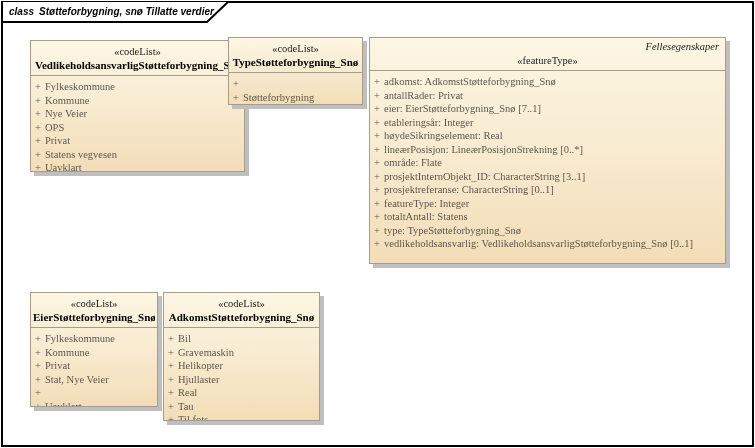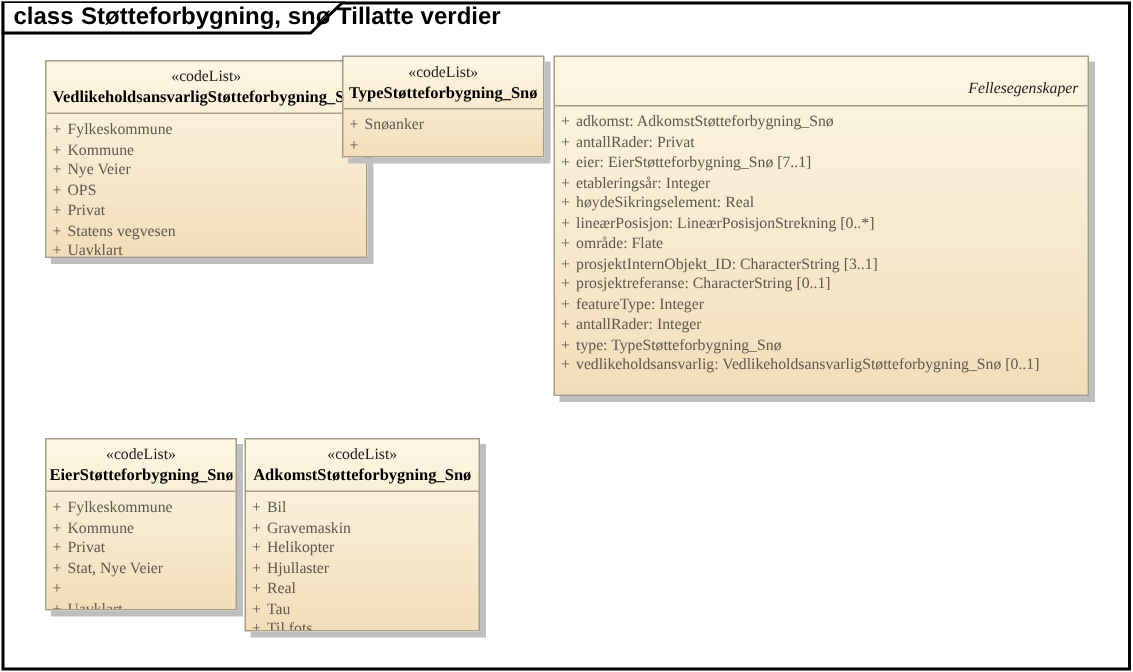--- a/index.html
+++ b/index.html
@@ -10,21 +10,21 @@
     overflow:hidden;
   }
   .frame{
     position:absolute;inset:1px;border:2px solid #000;box-sizing:border-box;
   }
   
   .tab{position:absolute;left:1px;top:1px;width:234px;height:24px;}
   .tab svg{position:absolute;left:0;top:0;}
   .tab-text{
     position:absolute;left:8px;top:0;height:21px;line-height:21px;
-    font-size:16px;font-weight:bold;color:#000;white-space:nowrap;
+    font-size:10px;font-weight:bold;color:#000;white-space:nowrap;font-style:italic;
   }
   .tab-text .kw{margin-right:5px;}
   
   .uml-box{
     position:absolute;box-sizing:border-box;
     border:1px solid #a69c88;
     background:linear-gradient(180deg,#fdf6e3 0%,#f8ecd2 45%,#f3ddb8 100%);
     box-shadow:4px 4px 0 #bfbfbf;
     overflow:hidden;
     font-family:Liberation Serif, serif;
@@ -51,21 +51,21 @@
     white-space:nowrap;overflow:hidden;display:flex;
   }
   .row .plus{width:14px;text-align:center;flex:0 0 14px;}
   .row .lbl{flex:1 1 auto;}
   
   .b-vedlikehold{left:30px;top:40px;width:215px;height:132px;}
   .b-type{left:228px;top:37px;width:135px;height:68px;}
   .b-feature{left:369px;top:37px;width:357px;height:227px;}
   .b-eier{left:30px;top:292px;width:128px;height:115px;}
   .b-adkomst{left:163px;top:292px;width:157px;height:129px;}
-  .b-feature .hdr{padding-top:16px;}
+  .b-feature .hdr{padding-top:3px;}
 </style>
 </head>
 <body>
 
 <div class="frame"></div>
 
 <div class="tab">
   <svg width="234" height="24">
     <path d="M1,0 H228 L206,21 H1 Z" fill="#ffffff" stroke="#000000" stroke-width="2"></path>
   </svg>
@@ -120,32 +120,33 @@
 
 <div class="uml-box b-type">
   <div class="hdr">
     <div class="stereotype">«codeList»</div>
     <div class="clsname">TypeStøtteforbygning_Snø</div>
   </div>
   <div class="rows">
 
       <div class="row">
         <span class="plus">+</span>
-        <span class="lbl">Snøanker</span>
-      </div>
-
-      <div class="row">
-        <span class="plus">+</span>
+      </div>
+
+      <div class="row">
+        <span class="plus">+</span>
+        <span class="lbl">Støtteforbygning</span>
       </div>
     </div>
 </div>
 
 <div class="uml-box b-feature">
   <div class="hdr">
     <div class="tagline">Fellesegenskaper</div>
+    <div class="stereotype">«featureType»</div>
   </div>
   <div class="rows">
 
       <div class="row">
         <span class="plus">+</span>
         <span class="lbl">adkomst: AdkomstStøtteforbygning_Snø</span>
       </div>
 
       <div class="row">
         <span class="plus">+</span>
@@ -187,21 +188,21 @@
         <span class="lbl">prosjektreferanse: CharacterString [0..1]</span>
       </div>
 
       <div class="row">
         <span class="plus">+</span>
         <span class="lbl">featureType: Integer</span>
       </div>
 
       <div class="row">
         <span class="plus">+</span>
-        <span class="lbl">antallRader: Integer</span>
+        <span class="lbl">totaltAntall: Statens</span>
       </div>
 
       <div class="row">
         <span class="plus">+</span>
         <span class="lbl">type: TypeStøtteforbygning_Snø</span>
       </div>
 
       <div class="row">
         <span class="plus">+</span>
         <span class="lbl">vedlikeholdsansvarlig: VedlikeholdsansvarligStøtteforbygning_Snø [0..1]</span>

